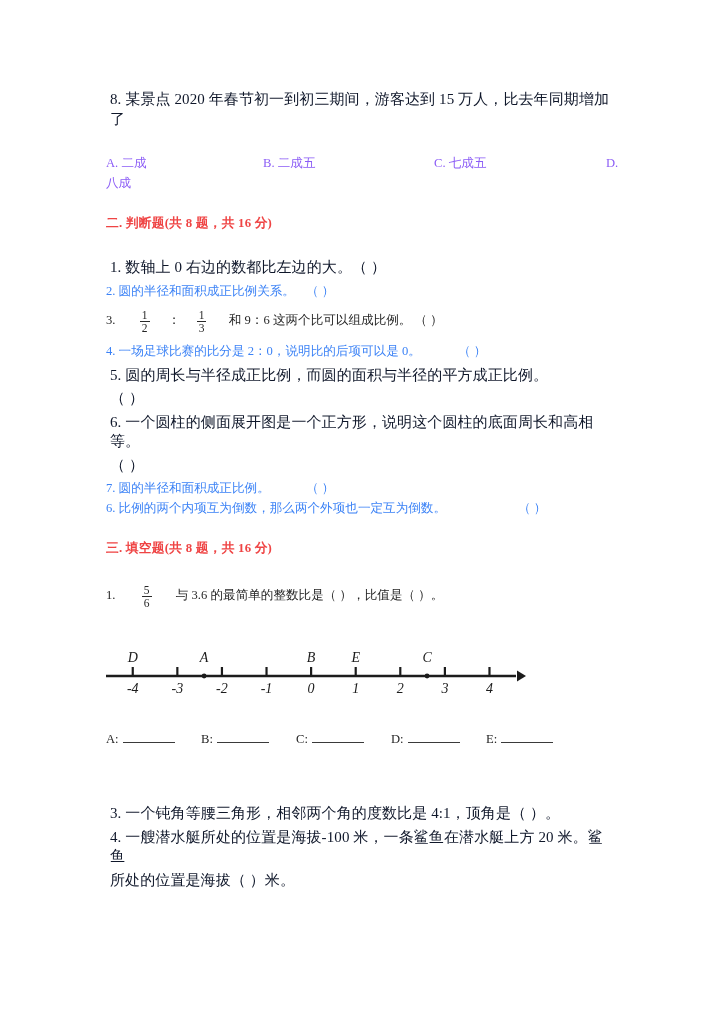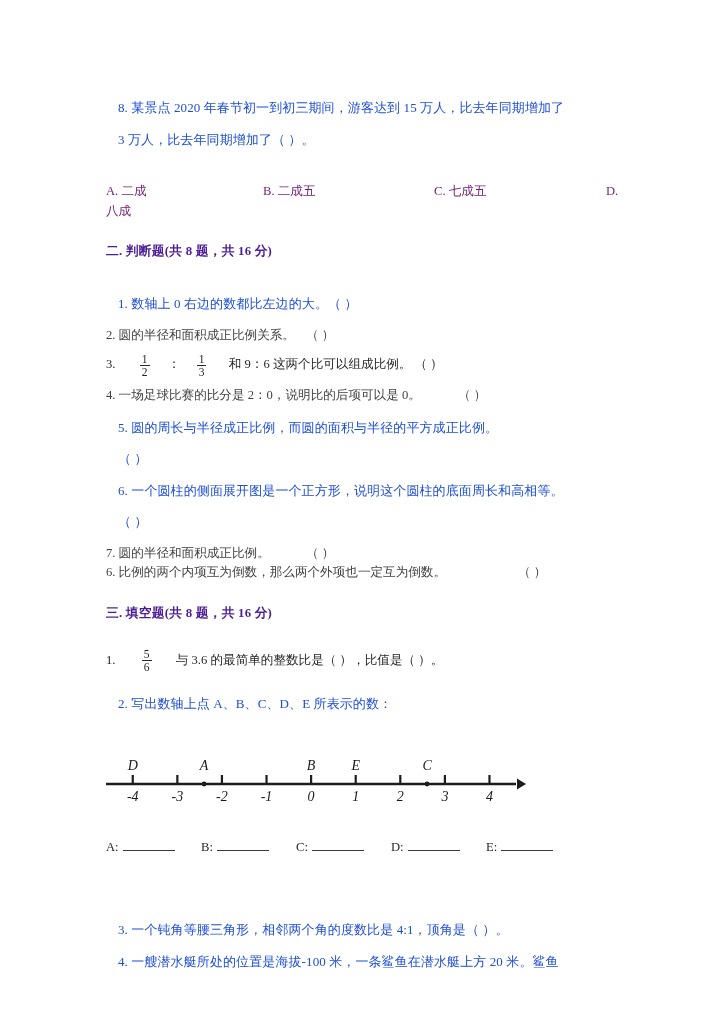--- a/index.html
+++ b/index.html
@@ -24,63 +24,63 @@
   }
   .content {
     position: absolute;
     left: 106px;
     top: 86px;
     width: 512px;
   }
 
   
   .q-line {
-    font-size: 13px;
-    line-height: 19.5px;
-    color: #1d4ed8;
-    margin: 12px;
+    font-size: 15px;
+    line-height: 19.5px;
+    color: #0f172a;
+    margin: 4px;
     letter-spacing: 0.1px;
   }
   .gap-lg { height: 21px; }
   .gap-md { height: 14px; }
   .gap-sm { height: 8px; }
   .gap-xs { height: 5px; }
 
   .section-head {
     font-size: 12.8px;
     font-weight: bold;
-    color: #4c1d95;
+    color: #ef4444;
     line-height: 19px;
     letter-spacing: 0.2px;
   }
 
   
   .opts {
     position: relative;
     font-size: 12.6px;
     line-height: 19.5px;
     height: 39px;
   }
   .opt {
     position: absolute;
     white-space: nowrap;
-    color: #701a75;
+    color: #8b5cf6;
   }
   .opt-a { left: 0px;   top: 0px; }
   .opt-b { left: 157px; top: 0px; }
   .opt-c { left: 328px; top: 0px; font-family: Liberation Serif, serif; }
   .opt-d { left: 500px; top: 0px; }
   .opt-d-wrap { left: 0px; top: 19.5px; text-align: right; }
 
   
   .row {
     position: relative;
     font-size: 12.6px;
     line-height: 19.5px;
-    color: #404040;
+    color: #3b82f6;
     white-space: nowrap;
   }
   .row .brk {
     position: absolute;
     white-space: nowrap;
   }
 
   
   .frac {
     display: inline-block;
@@ -137,21 +137,20 @@
   }
 </style>
 </head>
 <body>
 
 <div class="page">
   <div class="content">
 
     <div>
       <p class="q-line">8. 某景点 2020 年春节初一到初三期间，游客达到 15 万人，比去年同期增加了</p>
-      <p class="q-line">3 万人，比去年同期增加了（        ）。</p>
     </div>
 
     <div class="gap-lg"></div>
 
     <div class="opts">
       <span class="opt opt-a">A. 二成</span>
       <span class="opt opt-b">B. 二成五</span>
       <span class="opt opt-c">C. 七成五</span>
       <span class="opt opt-d">D.</span>
       <span class="opt opt-d-wrap">八成</span>
@@ -227,21 +226,20 @@
       <span class="frac">
         <span class="num">5</span>
         <span class="den">6</span>
       </span>
       <span style="display:inline-block;width:16px"></span>
       <span>与 3.6 的最简单的整数比是（        ），比值是（        ）。</span>
     </div>
 
     <div class="gap-sm"></div>
 
-    <p class="q-line">2. 写出数轴上点 A、B、C、D、E 所表示的数：</p>
 
     <div class="gap-lg"></div>
 
     <div class="numline-wrap">
       <svg class="numline" id="numline-svg" width="420" height="78" viewBox="0 0 420 78">
           <line x1="0" y1="38" x2="410" y2="38" stroke="#1c1c1c" stroke-width="2.6"></line>
           <polygon points="411,32.5 420,38 411,43.5" fill="#1c1c1c"></polygon>
           <line x1="26.75409836065573" y1="29" x2="26.75409836065573" y2="38" stroke="#1c1c1c" stroke-width="2.2"></line>
           <text x="26.75409836065573" y="55" text-anchor="middle" font-family="&quot;Liberation Serif&quot;, serif" font-size="14" font-style="italic" fill="#1c1c1c">-4</text>
           <line x1="71.34426229508196" y1="29" x2="71.34426229508196" y2="38" stroke="#1c1c1c" stroke-width="2.2"></line>
@@ -279,18 +277,19 @@
         <span class="blank-item" style="left: 285px;"><span>D:</span><span class="blank-line"></span></span>
         <span class="blank-item" style="left: 380px;"><span>E:</span><span class="blank-line"></span></span>
       </div>
 
     <div class="gap-lg"></div>
     <div class="gap-lg"></div>
     <div class="gap-sm"></div>
 
     <p class="q-line">3. 一个钝角等腰三角形，相邻两个角的度数比是 4:1，顶角是（        ）。</p>
     <p class="q-line">4. 一艘潜水艇所处的位置是海拔-100 米，一条鲨鱼在潜水艇上方 20 米。鲨鱼</p>
+    <p class="q-line">所处的位置是海拔（        ）米。</p>
 
     <div class="gap-md"></div>
 
 
   </div>
 </div>
 
 </body></html>

